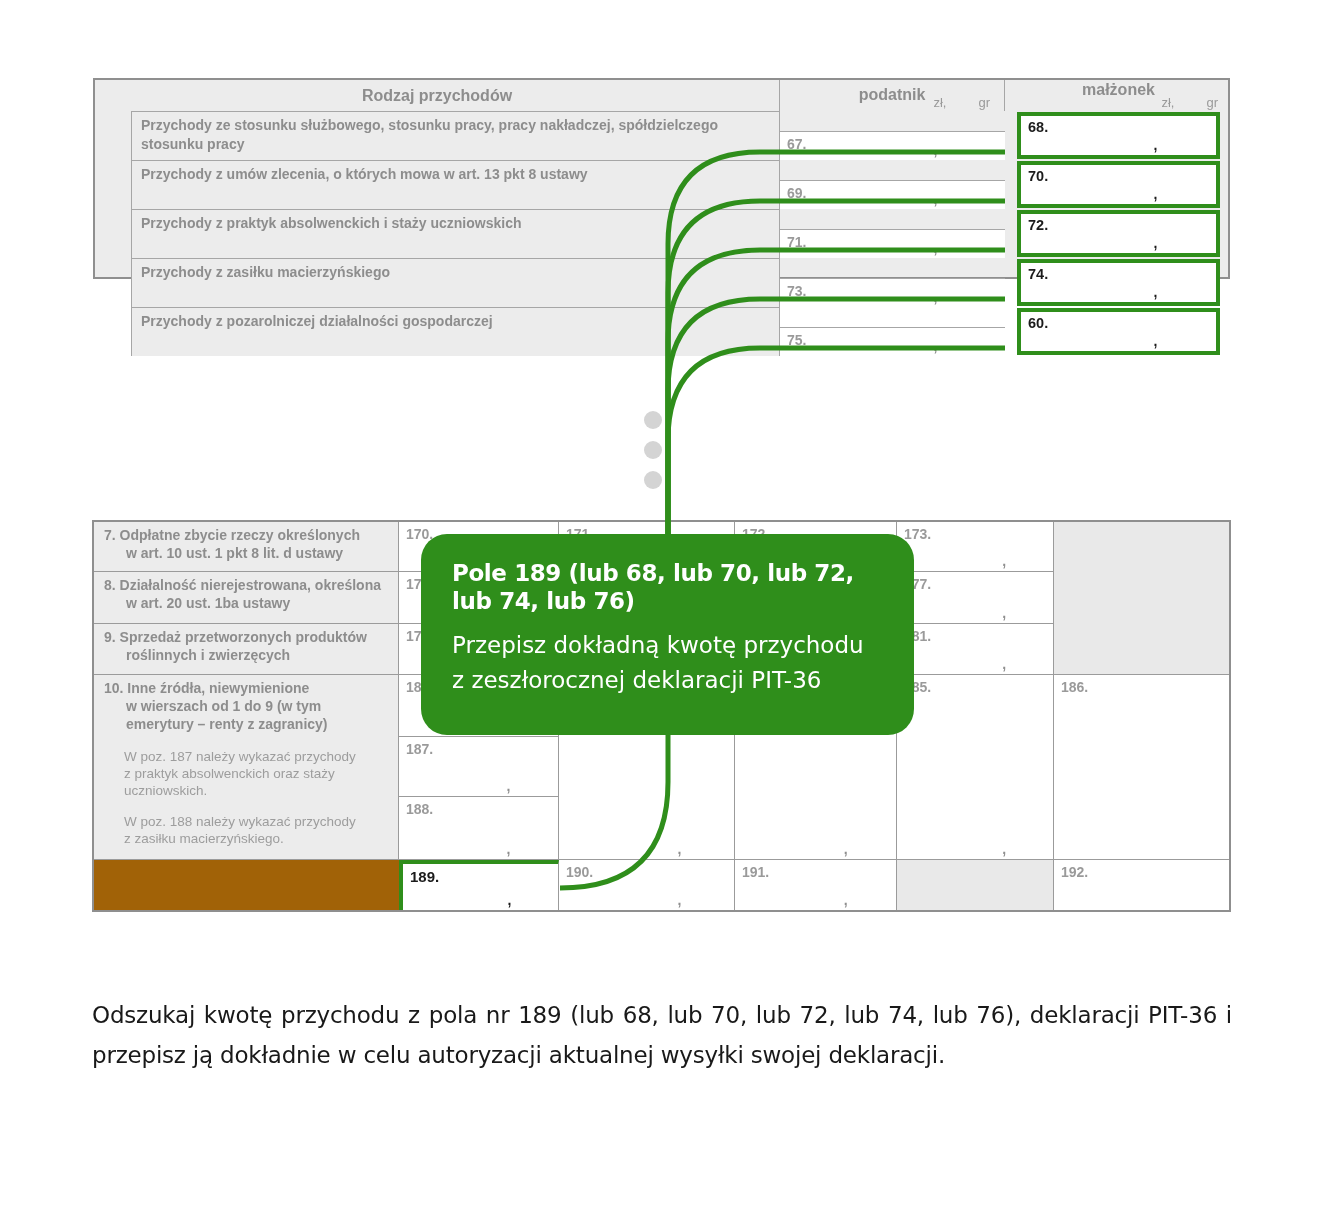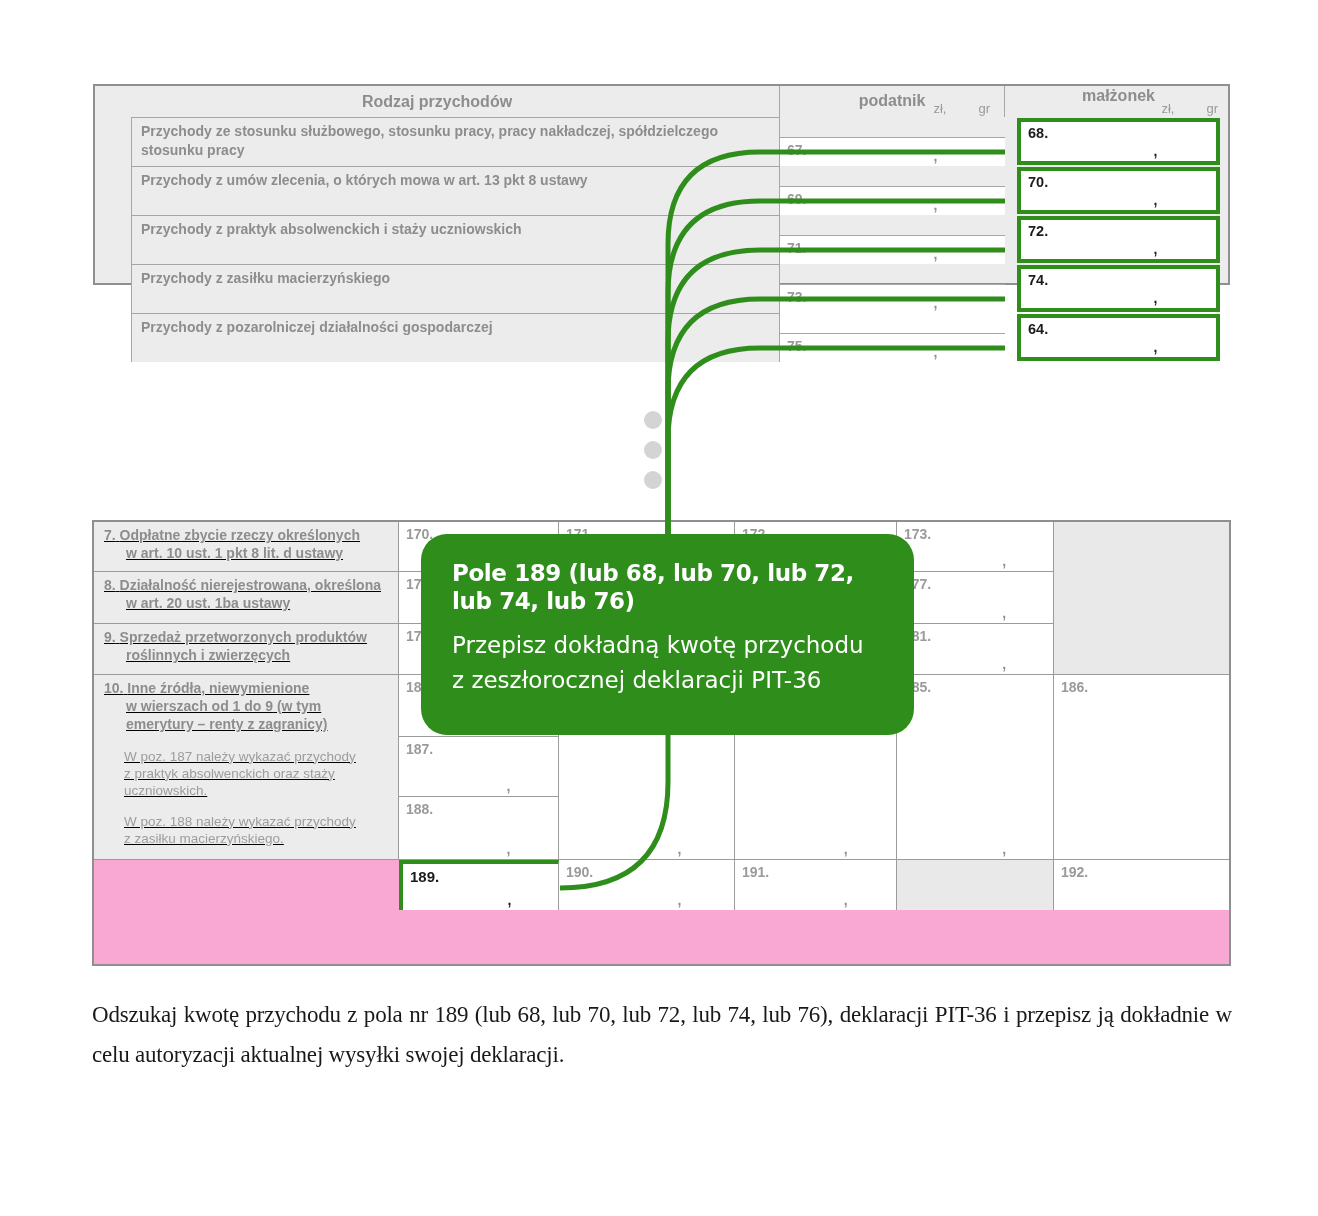--- a/index.html
+++ b/index.html
@@ -12,21 +12,21 @@
     --txt-gray:#8d8d8d;
     --num-gray:#9a9a9a;
     --ink:#1b1b1b;
   }
   *{box-sizing:border-box;}
   html,body{margin:0;padding:0;}
   body{width:1318px;height:1216px;position:relative;background:#ffffff;
        font-family:"Liberation Sans",sans-serif;overflow:hidden;}
 
   
-  .t1{position:absolute;left:93px;top:84px;width:1137px;height:201px;
+  .t1{position:absolute;left:93px;top:78px;width:1137px;height:201px;
       background:var(--tbl-bg);border:2px solid var(--bd-outer);
       display:grid;grid-template-columns:37px 648px 225px 227px;
       grid-template-rows:17px 14px 49px 49px 49px 49px 49px;}
   .hdr{font-weight:bold;font-size:16px;color:var(--txt-gray);
        display:flex;align-items:center;justify-content:center;}
   .hdr-desc{grid-area:1/1/3/3;border-right:1px solid var(--bd-in);}
   .hdr-tp{grid-area:1/3;border-right:1px solid var(--bd-in);padding-top:13px;}
   .hdr-sp{grid-area:1/4;padding-top:3px;}
   .sub{display:flex;justify-content:flex-end;align-items:flex-end;gap:32px;
        padding:0 14px 1px 0;font-size:13px;color:var(--num-gray);}
@@ -39,24 +39,24 @@
        white-space:pre-line;}
   .t1-tp{grid-column:3;background:#fff;border-top:1px solid var(--bd-in);position:relative;margin-top:20px;}
   .t1-sp{grid-column:4;background:#fff;border:4px solid var(--green);
        margin:1px 12px;position:relative;}
   .fnum{position:absolute;left:7px;top:4px;font-weight:bold;font-size:14px;color:var(--num-gray);}
   .comma{position:absolute;right:30%;bottom:2px;font-weight:bold;font-size:14px;color:#8f8f8f;}
   .t1-sp .fnum,.t1-sp .comma,.f189 .fnum,.f189 .comma{color:var(--ink);}
   .t1-sp .fnum{top:3px;font-size:14.5px;}
 
   
-  .t2{position:absolute;left:92px;top:520px;width:1139px;height:446px;
-      background:#f9a8d4;border:2px solid var(--bd-outer);
+  .t2{position:absolute;left:92px;top:520px;width:1139px;height:392px;
+      background:#a16207;border:2px solid var(--bd-outer);
       display:grid;grid-template-columns:305px 160px 176px 162px 157px 175px;
-      grid-template-rows:50px 52px 51px 62px 60px 63px 50px;text-decoration:underline;}
+      grid-template-rows:50px 52px 51px 62px 60px 63px 50px;}
   .t2 .cell{position:relative;background:#fff;
       border-right:1px solid var(--bd-in2);border-bottom:1px solid var(--bd-in2);}
   .t2 .desc{background:var(--tbl-bg);font-size:14px;font-weight:bold;
       color:var(--txt-gray);line-height:1.28;padding:5px 6px 0 10px;}
   .t2 .main{margin:0;padding-left:22px;text-indent:-22px;white-space:pre-line;}
   .t2 .note{margin:14px 0 0 0;padding-left:20px;font-weight:normal;font-size:13.5px;
       color:#9d9d9d;line-height:1.26;white-space:pre-line;}
   .t2 .gray{background:var(--cell-gray);}
   .no-br{border-right:none !important;}
   .no-bb{border-bottom:none !important;padding-left:8px;}
@@ -76,21 +76,21 @@
       background:var(--green);border-radius:26px;z-index:5;
       padding:26px 28px 0 31px;color:#fff;font-family:"DejaVu Sans",sans-serif;}
   .callout h2{margin:0 0 13px 0;font-size:23px;line-height:1.2;
       letter-spacing:-0.4px;white-space:pre-line;}
   .callout p{margin:0;font-size:23px;line-height:1.52;white-space:pre-line;}
 
   
   .footer{position:absolute;left:92px;top:995px;width:1140px;color:#191919;
       font-family:"DejaVu Sans",sans-serif;}
   .footer h1{margin:0 0 24px 0;font-size:27px;letter-spacing:-0.3px;}
-  .footer p{margin:0;font-size:23px;line-height:1.74;text-align:justify;letter-spacing:-0.2px;font-family:Liberation Serif, serif;}
+  .footer p{margin:0;font-size:23px;line-height:1.74;text-align:justify;letter-spacing:-0.2px;}
 </style>
 </head>
 <body>
 
 <div class="t1">
   <div class="hdr hdr-desc">Rodzaj przychodów</div>
   <div class="hdr hdr-tp">podatnik</div>
   <div class="hdr hdr-sp">małżonek</div>
   <div class="sub sub-tp">
     <span>zł,</span>
@@ -142,21 +142,21 @@
     <span class="fnum">74.</span>
     <span class="comma">,</span>
   </div>
 
   <div class="t1-desc" style="grid-row:7">Przychody z pozarolniczej działalności gospodarczej</div>
   <div class="t1-tp" style="grid-row:7">
     <span class="fnum">75.</span>
     <span class="comma">,</span>
   </div>
   <div class="t1-sp" style="grid-row:7">
-    <span class="fnum">64.</span>
+    <span class="fnum">60.</span>
     <span class="comma">,</span>
   </div>
 </div>
 
 <div class="t2">
 
   <div class="cell desc" style="grid-area:1/1">
     <p class="main"><span>7.</span> <span>Odpłatne zbycie rzeczy określonych
 w art. 10 ust. 1 pkt 8 lit. d ustawy</span></p>
   </div>

